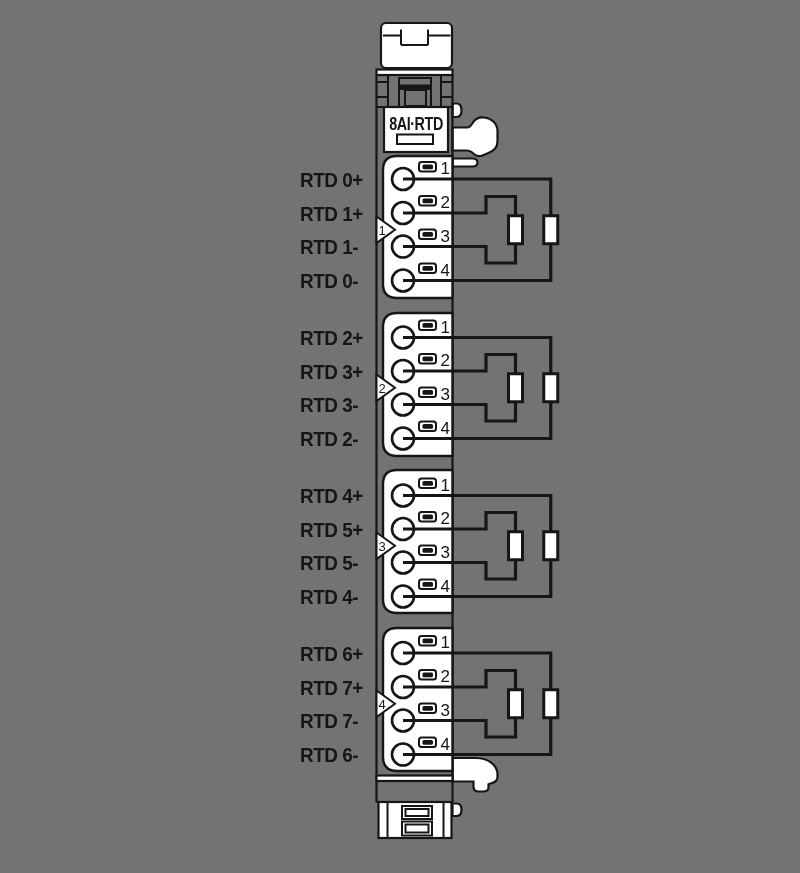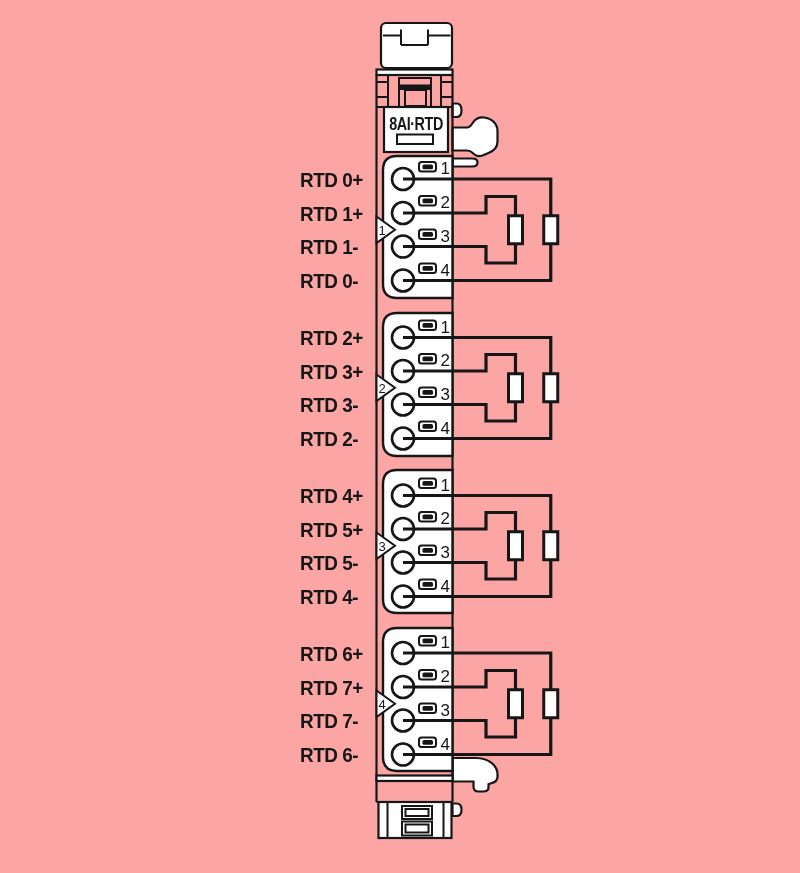--- a/index.html
+++ b/index.html
@@ -1,16 +1,16 @@
 <!DOCTYPE html>
 <html><head>
 <meta charset="utf-8">
 <style>
   html,body{margin:0;padding:0;background:#ffffff;}
-  .stage{position:relative;width:800px;height:873px;background:#fca5a5;overflow:hidden;}
+  .stage{position:relative;width:800px;height:873px;background:#737373;overflow:hidden;}
   svg{display:block;}
   svg text{font-family:"Liberation Sans","DejaVu Sans",sans-serif;fill:#161616;}
   .chrome{fill:none;stroke:#161616;stroke-width:2.2;}
   .chrome-f{fill:#ffffff;stroke:#161616;stroke-width:2.2;}
   .pocket{fill:#ffffff;stroke:#161616;stroke-width:2.4;}
   .wire{fill:none;stroke:#161616;stroke-width:3.2;stroke-linejoin:miter;}
   .resistor{fill:#ffffff;stroke:#161616;stroke-width:3;}
   .term{fill:#ffffff;stroke:#161616;stroke-width:2.6;}
   .led{fill:#ffffff;stroke:#161616;stroke-width:2;}
   .led-in{stroke:none;}

